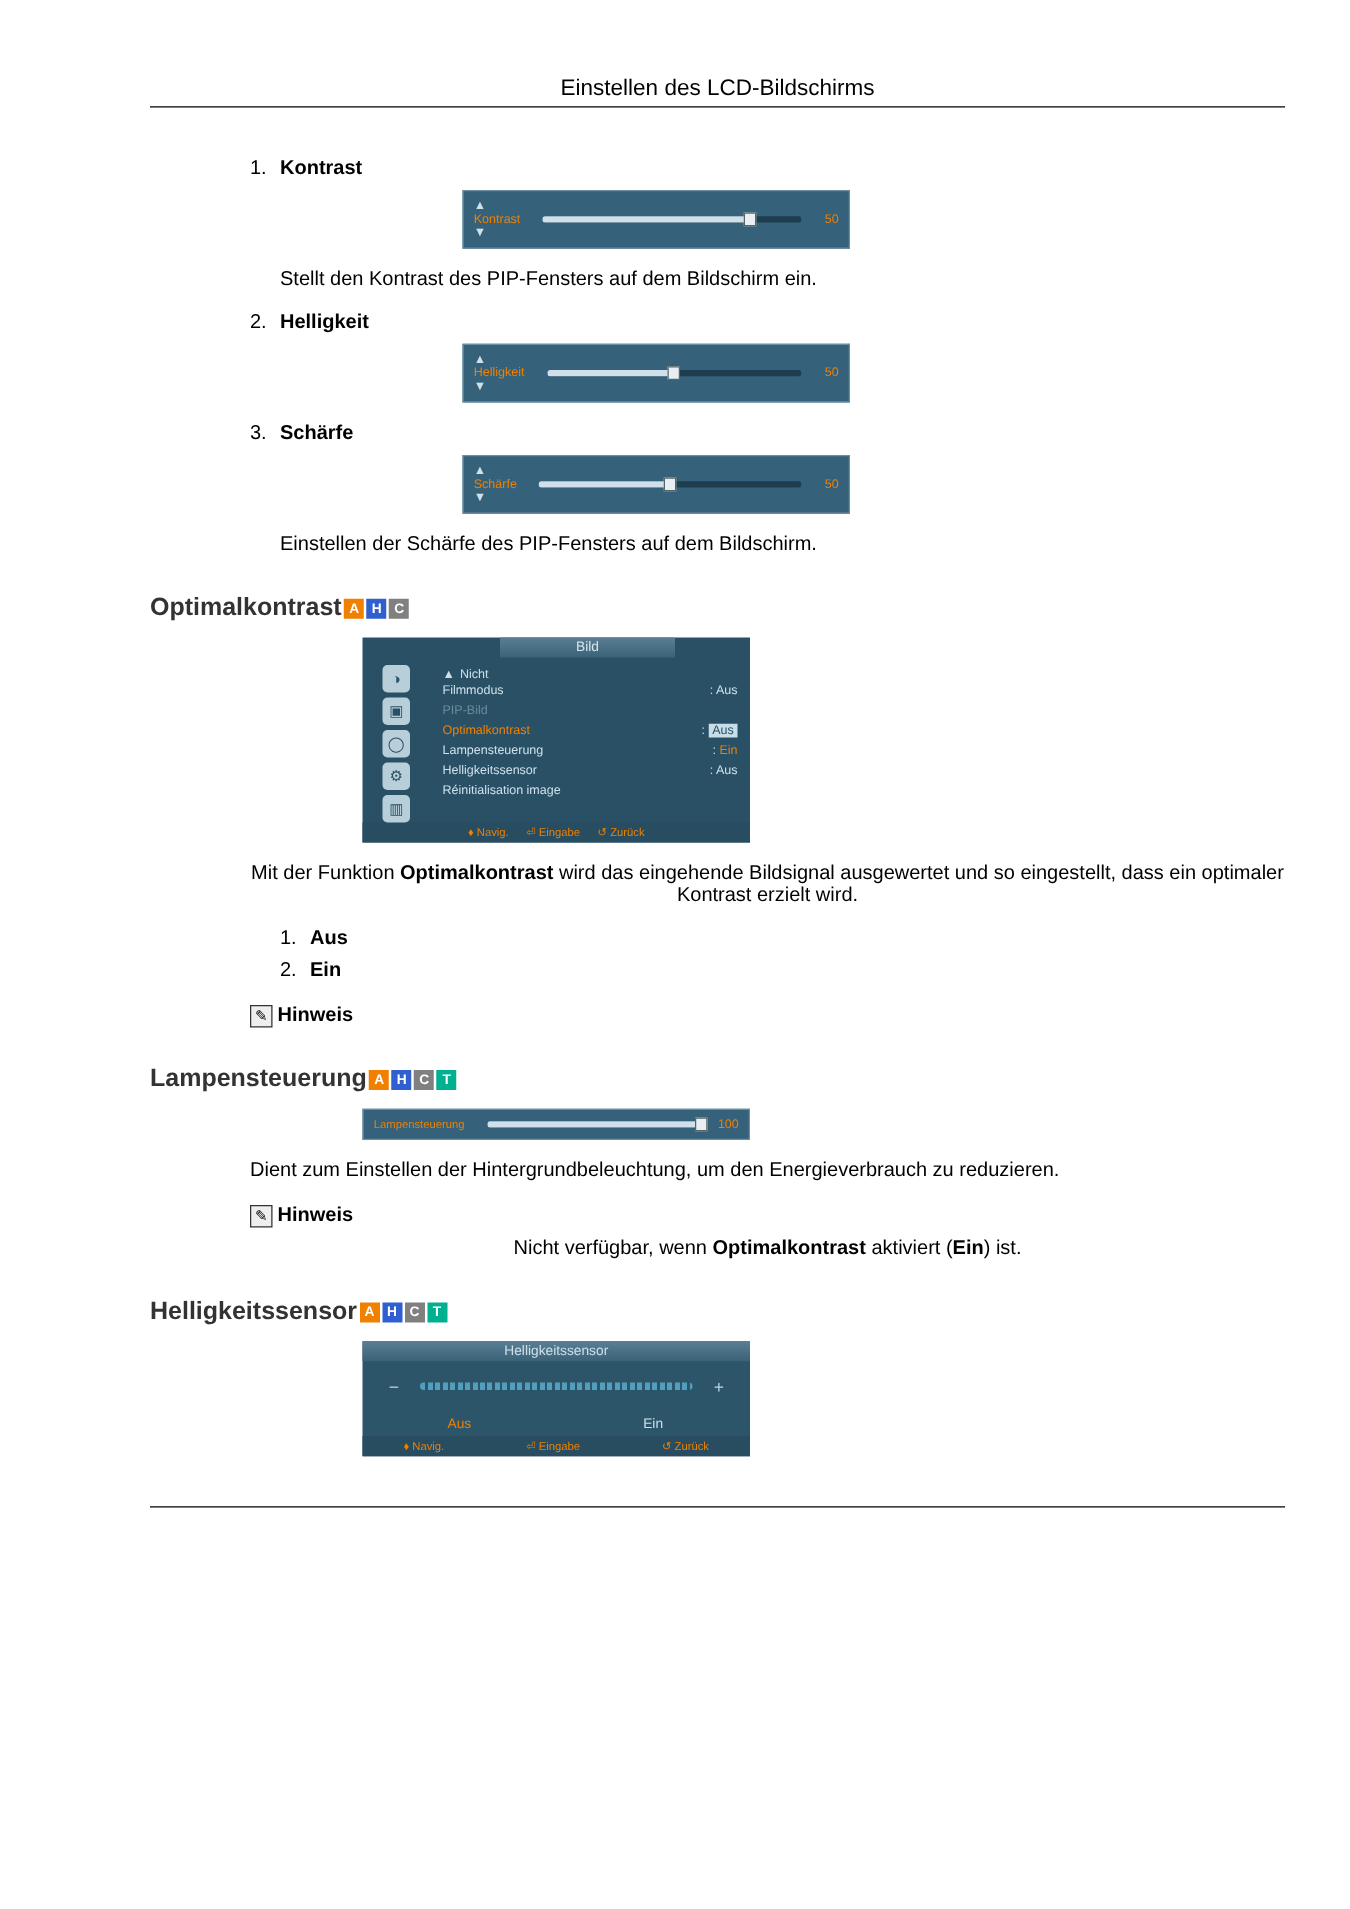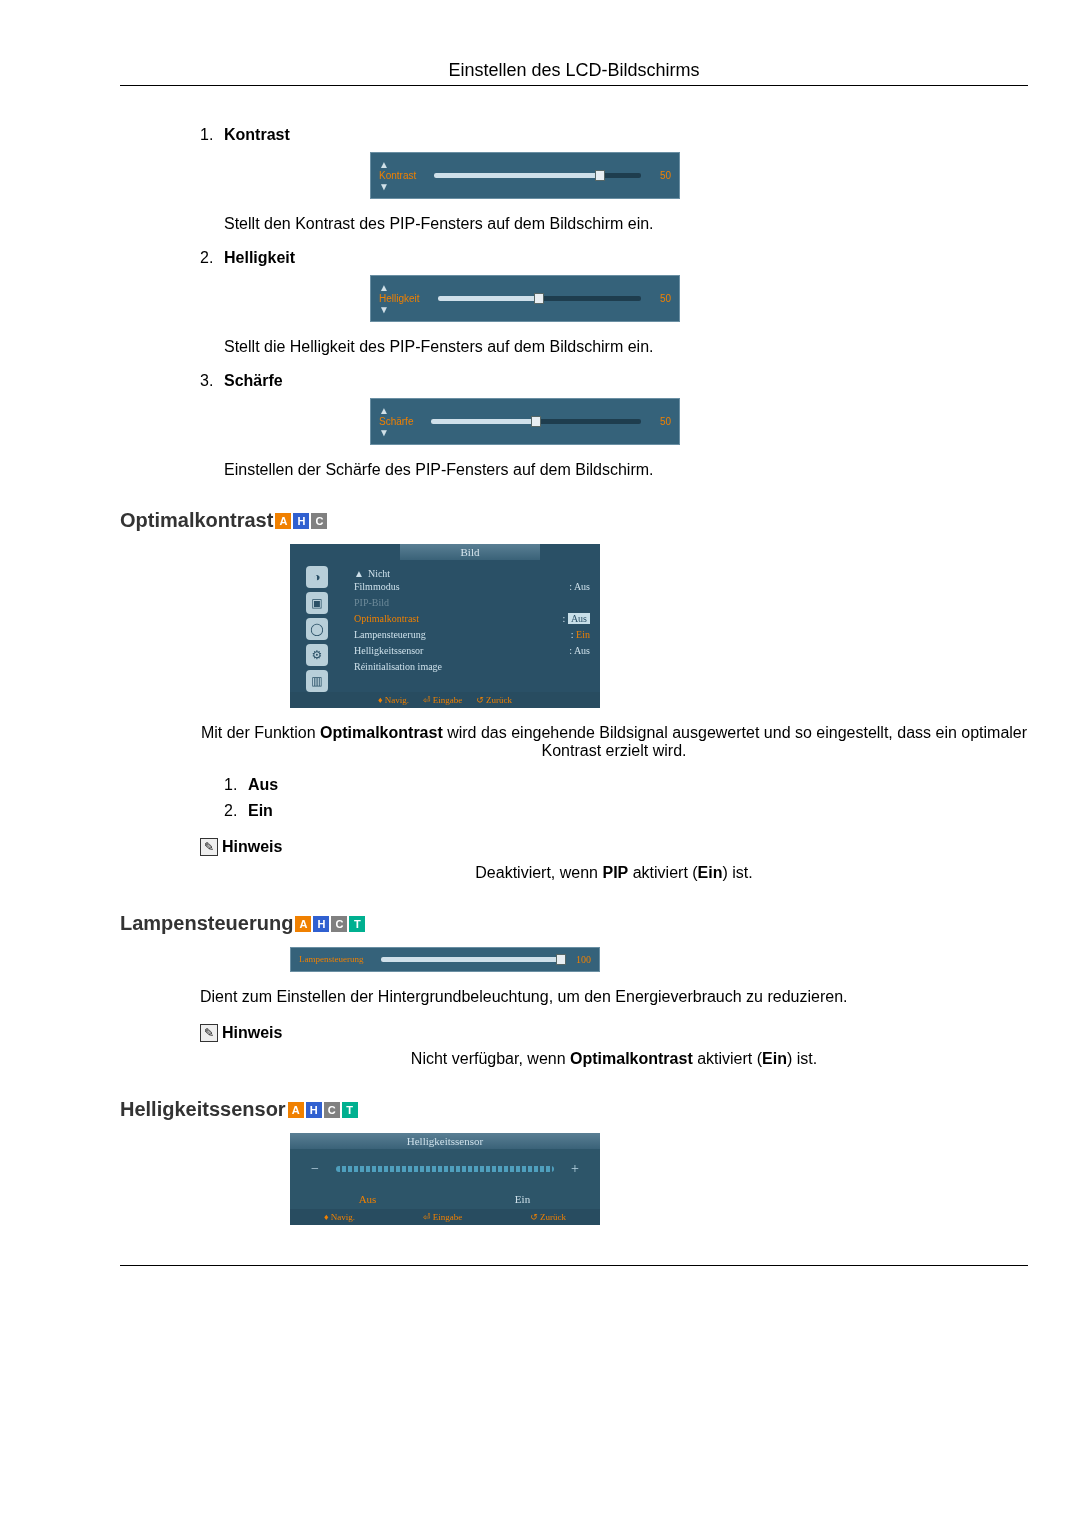--- a/index.html
+++ b/index.html
@@ -8,21 +8,21 @@
   .header-title { text-align: center; font-size: 18px; margin-bottom: 4px; }
   .header-rule { border: none; border-top: 1px solid #000; margin-bottom: 40px; }
   .footer-rule { border: none; border-top: 1px solid #000; margin-top: 40px; }
   .content { padding-left: 80px; }
   .ol-item { display: flex; margin-bottom: 8px; }
   .ol-num { width: 24px; flex-shrink: 0; font-size: 16px; }
   .ol-label { font-size: 16px; font-weight: bold; }
   .body-text { font-size: 16px; margin: 16px 0; padding-left: 24px; }
   .body-text-no-indent { font-size: 16px; margin: 16px 0; }
   .img-wrap { padding-left: 170px; margin: 8px 0 16px 0; }
-  .img-wrap-center { display: flex; justify-content: flex-start; padding-left: 170px; margin: 8px 0 16px 0; font-family: Liberation Serif, serif; }
+  .img-wrap-center { display: flex; justify-content: flex-start; padding-left: 170px; margin: 8px 0 16px 0; }
   .slider-box { width: 310px; background: #35627a; border: 1px solid #6a8fa3; padding: 6px 8px; display: flex; align-items: center; position: relative; }
   .slider-left { display: flex; flex-direction: column; align-items: flex-start; font-size: 10px; line-height: 1.1; color: #f08000; margin-right: 10px; }
   .slider-arrow { color: #d0e0e8; font-size: 10px; }
   .slider-track { position: relative; flex: 1; height: 5px; background: #1e3d4e; border-radius: 2px; margin: 0 8px; }
   .slider-fill { position: absolute; left: 0; top: 0; height: 100%; background: #cfe0ea; border-radius: 2px; }
   .slider-thumb { position: absolute; top: -3px; width: 10px; height: 11px; background: #e8eef2; border: 1px solid #566; transform: translateX(-50%); }
   .slider-val { font-size: 10px; color: #f08000; min-width: 22px; text-align: right; }
   .section-title { font-size: 20px; font-weight: bold; color: #333; margin: 30px 0 12px 0; display: flex; align-items: center; }
   .tag { display: inline-flex; align-items: center; justify-content: center; width: 16px; height: 16px; font-size: 11px; font-weight: bold; color: #fff; margin-left: 2px; }
   .tag.A { background: #f08000; }
@@ -104,21 +104,20 @@
           <span>Helligkeit</span>
           <span class="slider-arrow">▼</span>
         </div>
         <div class="slider-track">
           <div class="slider-fill" style="width:50%"></div>
           <div class="slider-thumb" style="left:50%"></div>
         </div>
         <span class="slider-val">50</span>
       </div>
     </div>
-    <div class="body-text">Stellt die Helligkeit des PIP-Fensters auf dem Bildschirm ein.</div>
 
     <div class="ol-item">
       <span class="ol-num">3.</span>
       <span class="ol-label">Schärfe</span>
     </div>
     <div class="img-wrap">
       <div class="slider-box">
         <div class="slider-left">
           <span class="slider-arrow">▲</span>
           <span>Schärfe</span>
@@ -197,23 +196,20 @@
       </div>
       <div class="ol-item">
         <span class="ol-num">2.</span>
         <span class="ol-label">Ein</span>
       </div>
     </div>
     <div class="note-row">
       <span class="note-icon">✎</span>
       <span class="note-label">Hinweis</span>
     </div>
-    <p class="para-with-inner-bold">
-      <span>Deaktiviert, wenn </span><span class="strong">PIP</span><span> aktiviert (</span><span class="strong">Ein</span><span>) ist.</span>
-    </p>
   </div>
 
   <div class="section-title">
     <span>Lampensteuerung</span>
     <span class="tag A">A</span>
     <span class="tag H">H</span>
     <span class="tag C">C</span>
     <span class="tag T">T</span>
   </div>
   <div class="img-wrap-center">

